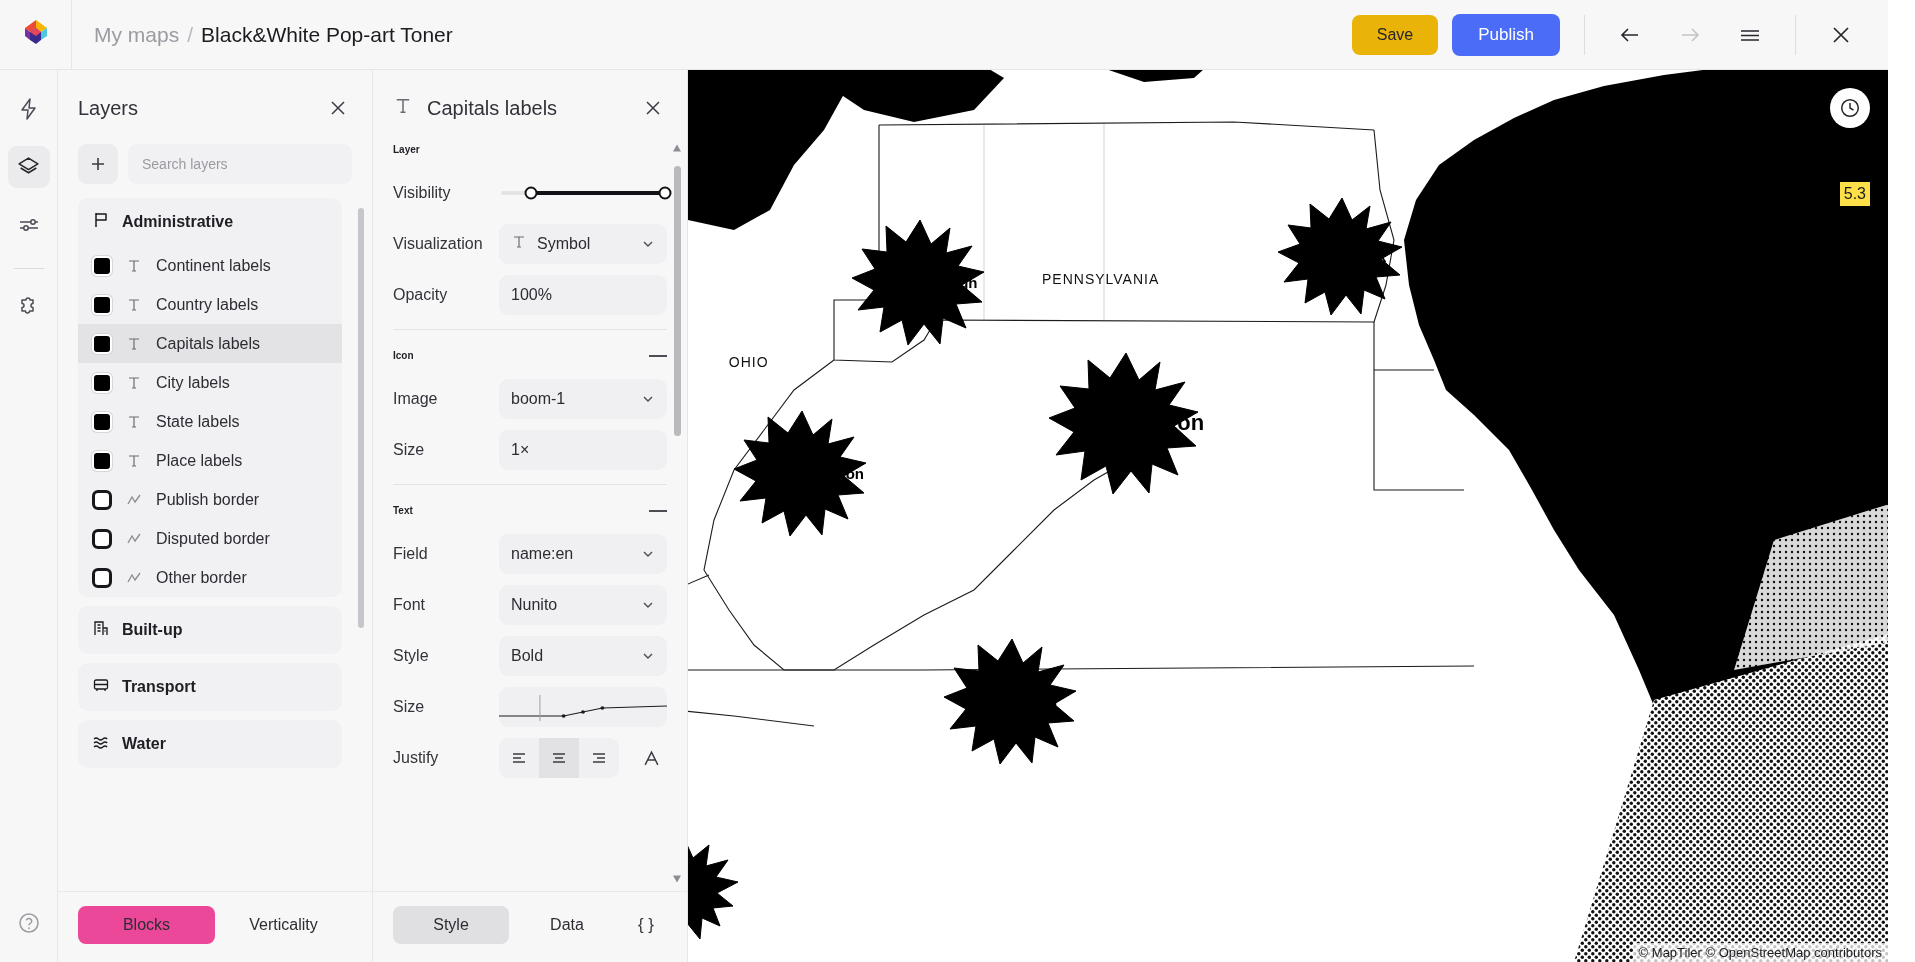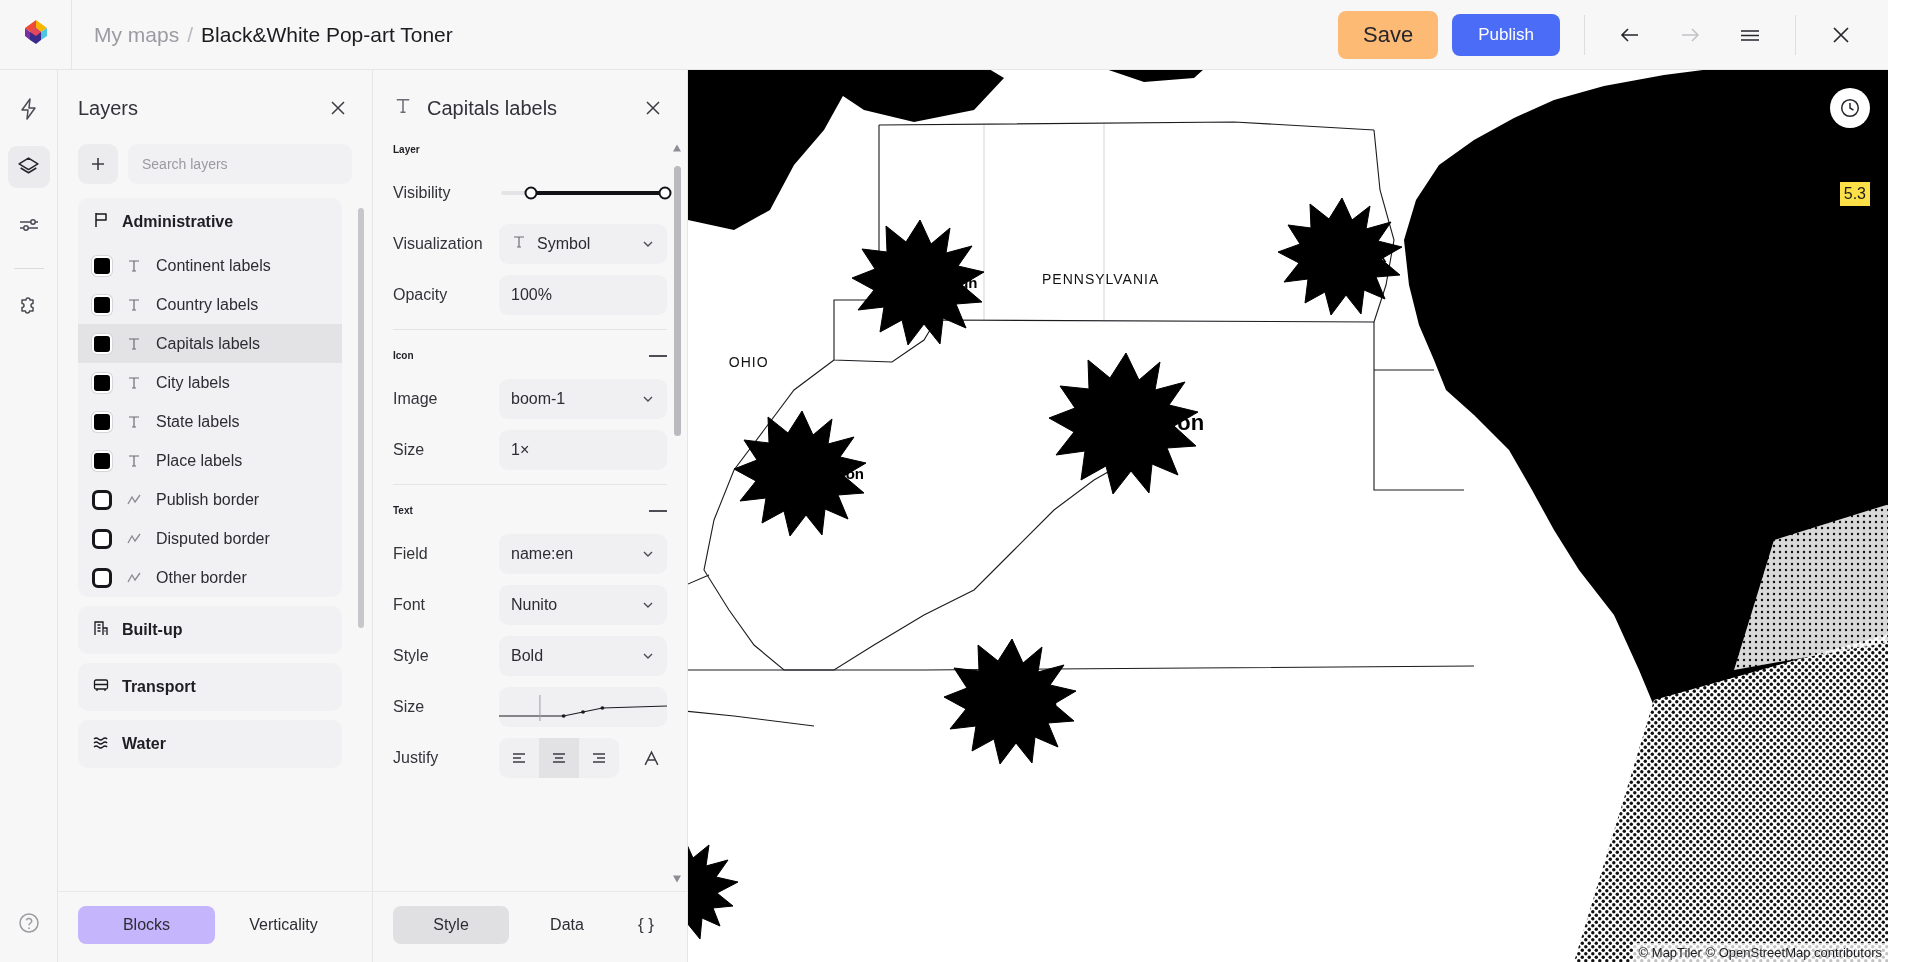--- a/index.html
+++ b/index.html
@@ -19,22 +19,22 @@
   .logo-cell {
     width: 72px; height: 70px; display: flex; align-items: center; justify-content: center;
     border-right: 1px solid #e6e6e8; cursor: pointer;
   }
   .breadcrumb { display: flex; align-items: baseline; gap: 8px; padding-left: 22px; font-size: 21px; }
   .crumb-muted { color: #9b9ba1; cursor: pointer; }
   .crumb-sep { color: #b9b9bf; }
   .crumb-current { color: #1b1b20; font-weight: 500; }
   .header-spacer { flex: 1; }
   .btn-save {
-    background: #fdba74; color: #25252b; border: none; border-radius: 8px;
-    font-size: 22px; padding: 11px 25px; cursor: pointer; font-family: inherit;
+    background: #eab308; color: #25252b; border: none; border-radius: 8px;
+    font-size: 16px; padding: 11px 25px; cursor: pointer; font-family: inherit;
   }
   .btn-publish {
     background: #4a6cf7; color: #fff; border: none; border-radius: 8px;
     font-size: 17px; padding: 11px 26px; cursor: pointer; margin-left: 14px; font-family: inherit;
   }
   .hdr-divider { width: 1px; height: 40px; background: #dedee2; margin: 0 24px; }
   .icon-btn {
     width: 42px; height: 42px; display: flex; align-items: center; justify-content: center;
     cursor: pointer; border-radius: 6px; background: none; border: none;
   }
@@ -102,21 +102,21 @@
 
   .lscroll-track { position: absolute; right: 8px; top: 6px; bottom: 10px; width: 6px; }
   .lscroll-thumb { position: absolute; left: 0; width: 6px; border-radius: 3px; background: #c6c6cb;
     top: 4px; height: 420px; cursor: pointer; }
 
   .panel-tabs { padding: 14px 20px 18px 20px; display: flex; border-top: 1px solid #e9e9eb; }
   .ptab {
     flex: 1; text-align: center; font-size: 16px; color: #2c2c33; padding: 10px 0;
     border-radius: 8px; cursor: pointer;
   }
-  .ptab.active { background: #c4b5fd; }
+  .ptab.active { background: #ec4899; }
 
   
   .props-panel {
     width: 315px; min-width: 315px; background: #f7f7f8; border-right: 1px solid #e6e6e8;
     display: flex; flex-direction: column; position: relative; z-index: 18;
   }
   .props-head { display: flex; align-items: center; padding: 24px 20px 14px 20px; gap: 14px; }
   .props-title { font-size: 20px; color: #32323a; flex: 1; }
   .props-scroll { flex: 1; overflow: hidden; position: relative; padding: 0 20px 0 20px; min-height: 0; }
   .section-title { font-size: 10px; font-weight: bold; color: #1e1e24; margin: 8px 0 18px 0; }

